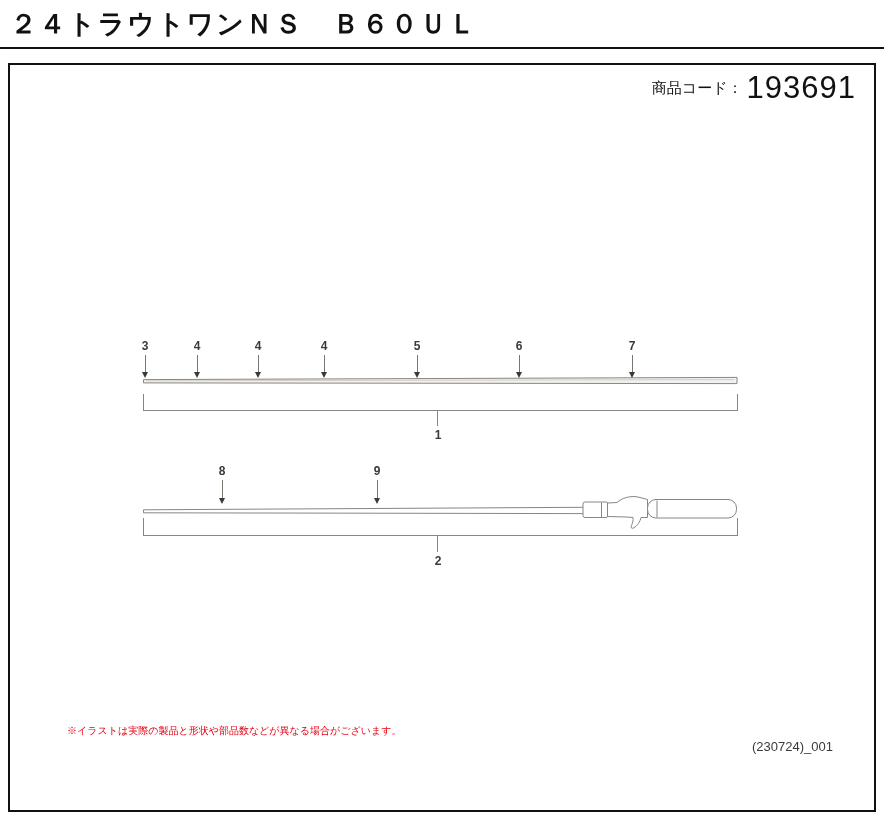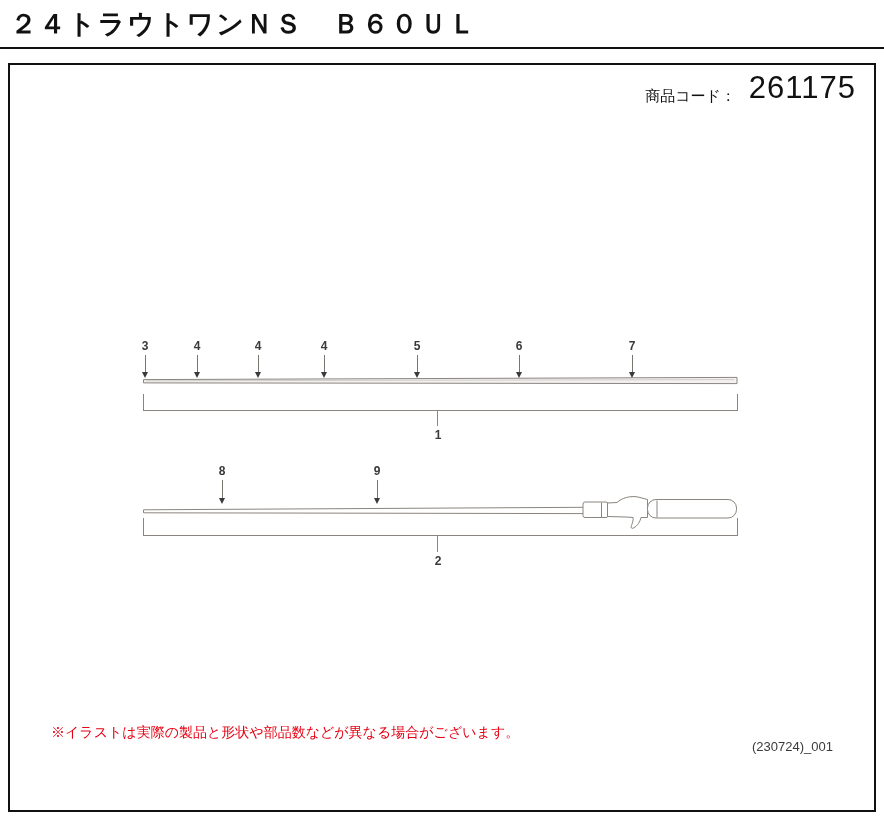--- a/index.html
+++ b/index.html
@@ -33,22 +33,22 @@
     left: 8px; top: 63px;
     width: 868px; height: 749px;
     border: 2px solid #111111;
     box-sizing: border-box;
     background: #ffffff;
   }
   .product-code {
     position: absolute;
     top: 70px; right: 28px;
     display: flex;
-    align-items: flex-end;
-    gap: 13px;
+    align-items: center;
+    gap: 4px;
   }
   .pc-label { font-size: 15px; color: #111111; }
   .pc-value { font-size: 31px; color: #111111; letter-spacing: 1px; }
 
   .rod-svg {
     position: absolute;
     left: 0; top: 0;
     width: 884px; height: 822px;
     pointer-events: none;
   }
@@ -97,22 +97,22 @@
     font-size: 12px;
     font-weight: bold;
     color: #3a3a3a;
     transform: translateX(-50%);
   }
   #label-rod1 { left: 438px; top: 428px; }
   #label-rod2 { left: 438px; top: 554px; }
 
   .footnote {
     position: absolute;
-    left: 51px;
-    font-size: 14px;
+    left: 67px;
+    font-size: 10px;
     color: #e60012;
     white-space: nowrap;
   }
   #footnote-1 { top: 724px; }
   #footnote-2 { top: 739px; }
   .revision {
     position: absolute;
     left: 752px; top: 739px;
     font-size: 13px;
     color: #3a3a3a;
@@ -124,21 +124,21 @@
 
 <div class="page">
 
   <div class="page-title">２４トラウトワンＮＳ　Ｂ６０ＵＬ</div>
   <div class="title-rule"></div>
 
   <div class="main-box"></div>
 
   <div class="product-code">
     <span class="pc-label">商品コード：</span>
-    <span class="pc-value">261175</span>
+    <span class="pc-value">193691</span>
   </div>
 
   <svg class="rod-svg" viewBox="0 0 884 822" xmlns="http://www.w3.org/2000/svg">
 
     <g stroke="#8a8580" stroke-width="1" fill="#f2f1ef">
       <polygon points="143.5,379.6 737,377.4 737,383.6 143.5,382.9"></polygon>
       <line x1="146" y1="380.8" x2="734" y2="379.6" stroke="#d2cfcb"></line>
     </g>
 
     <g stroke="#8a8580" stroke-width="1" fill="#ffffff">

